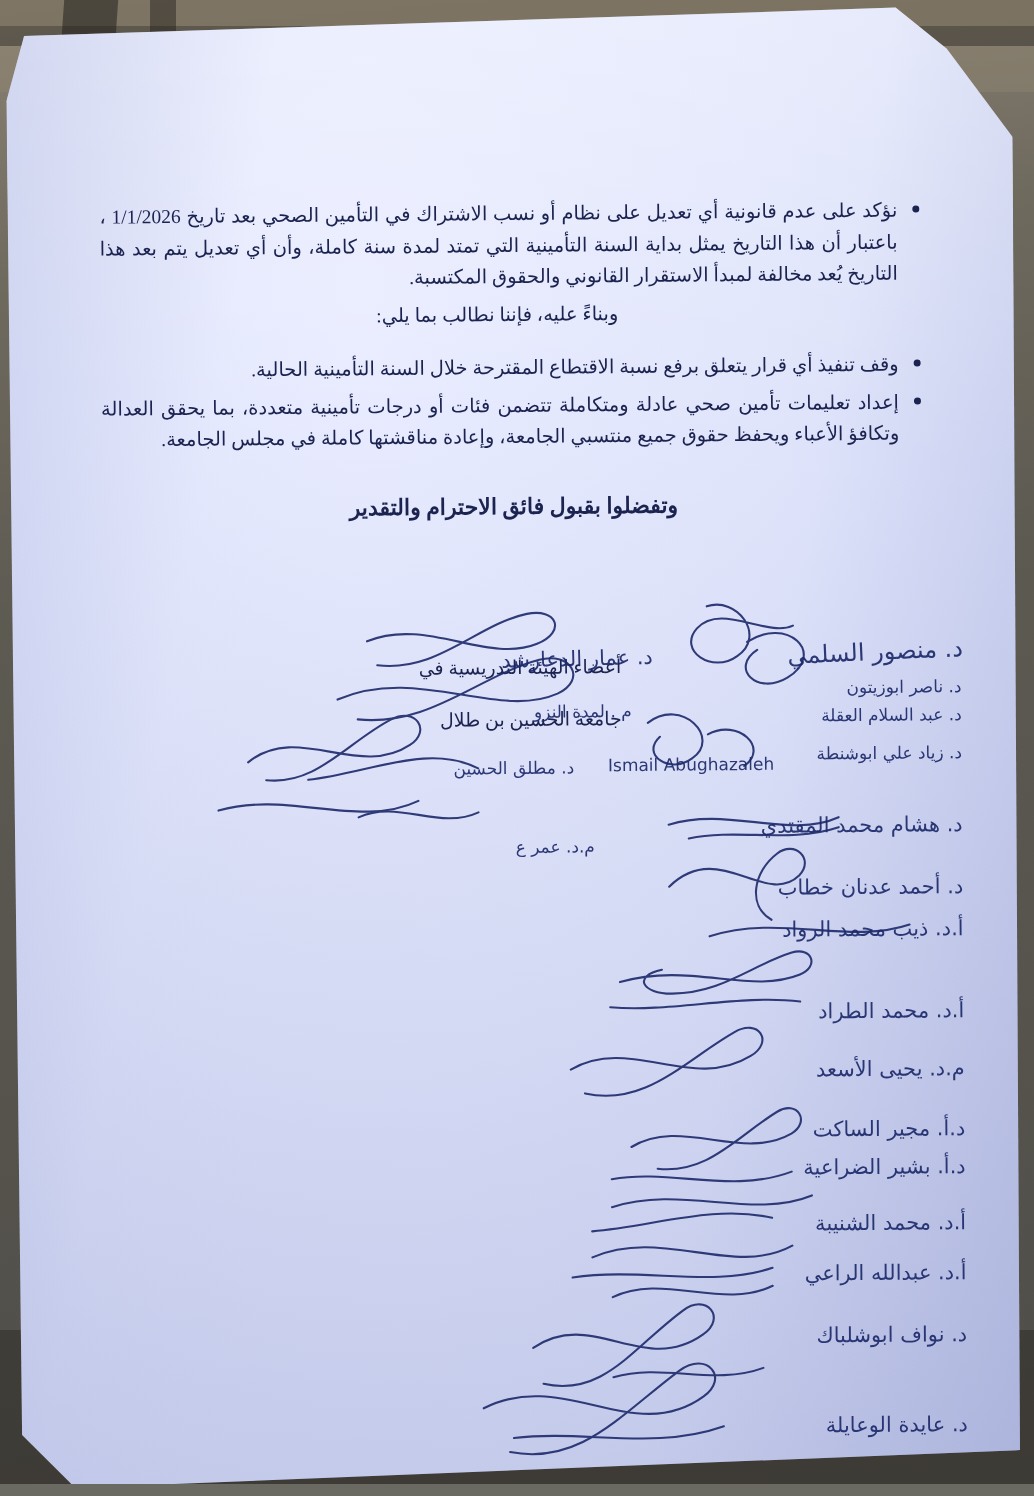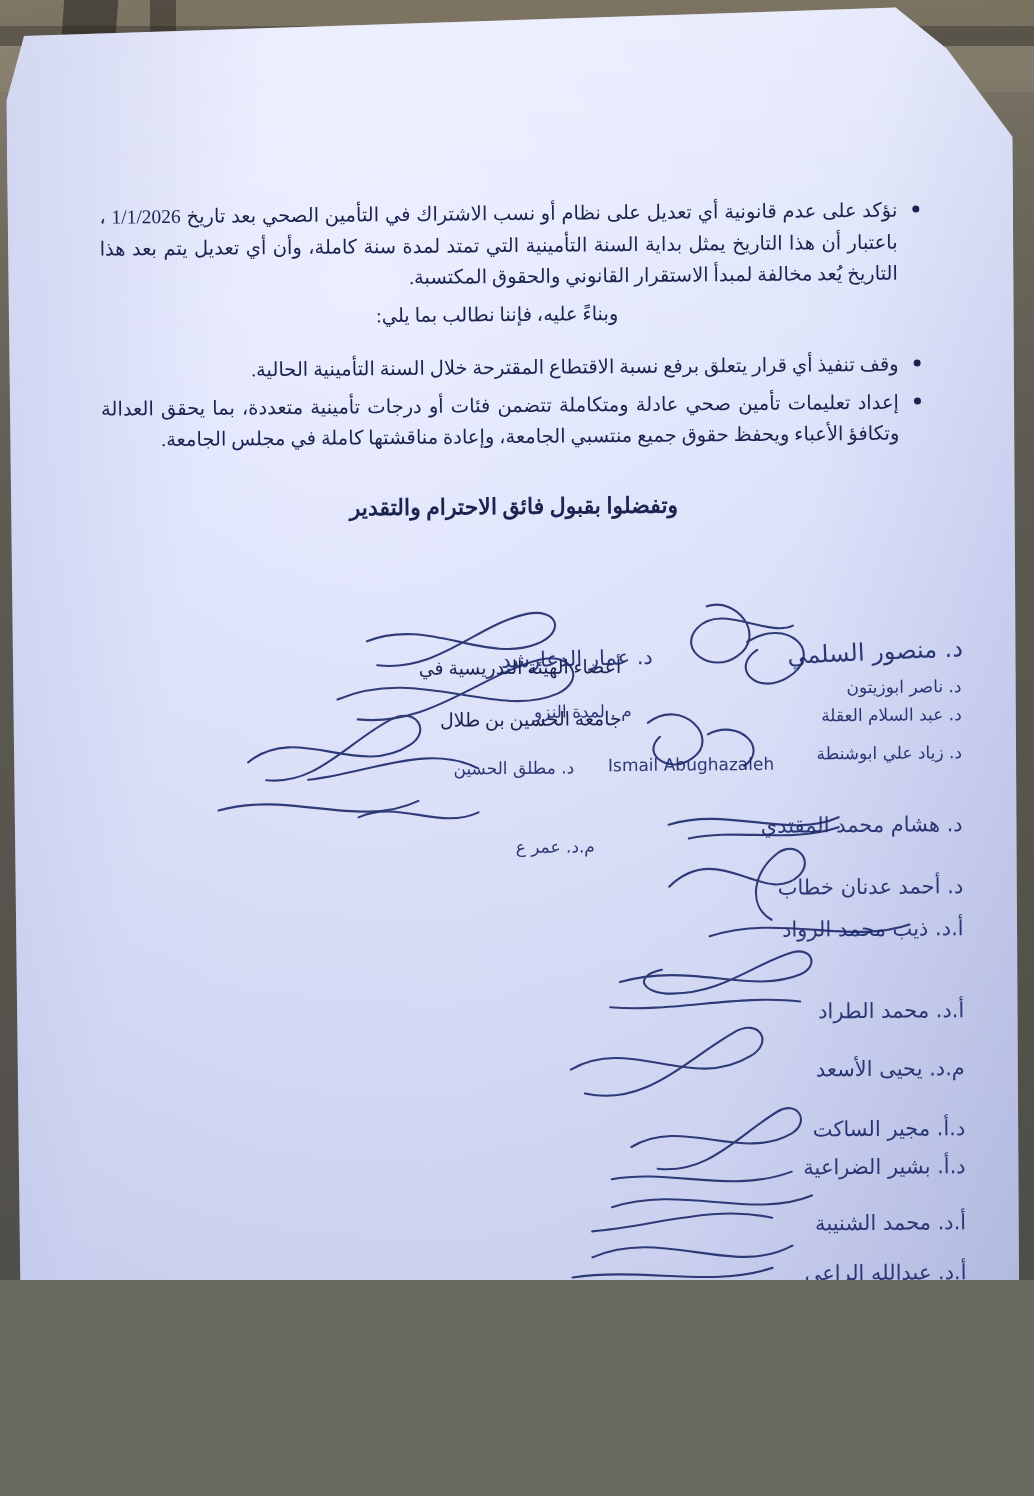--- a/index.html
+++ b/index.html
@@ -11,21 +11,21 @@
     width: 1034px;
     height: 1496px;
     overflow: hidden;
     font-family: "Liberation Serif", "DejaVu Serif", serif;
   }
 
   
   #photo {
     position: relative;
     width: 1034px;
-    height: 1280px;
+    height: 1484px;
     background:
       linear-gradient(175deg, #8a8174 0%, #6f6a5e 18%, #5d5a52 40%, #4f4d48 100%);
     overflow: hidden;
   }
   .bg-band {
     position: absolute;
     left: 0; right: 0;
     background: rgba(0,0,0,0.18);
   }
   .bg-b1 { top: 0; height: 26px; background: rgba(120,110,92,0.65); }

